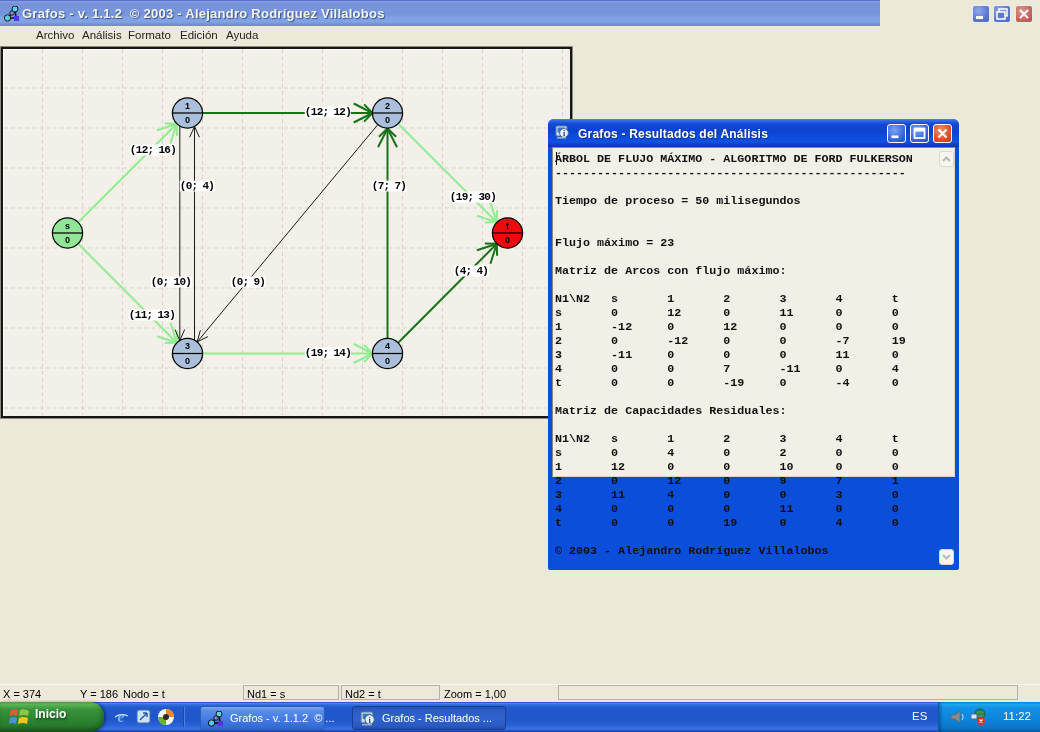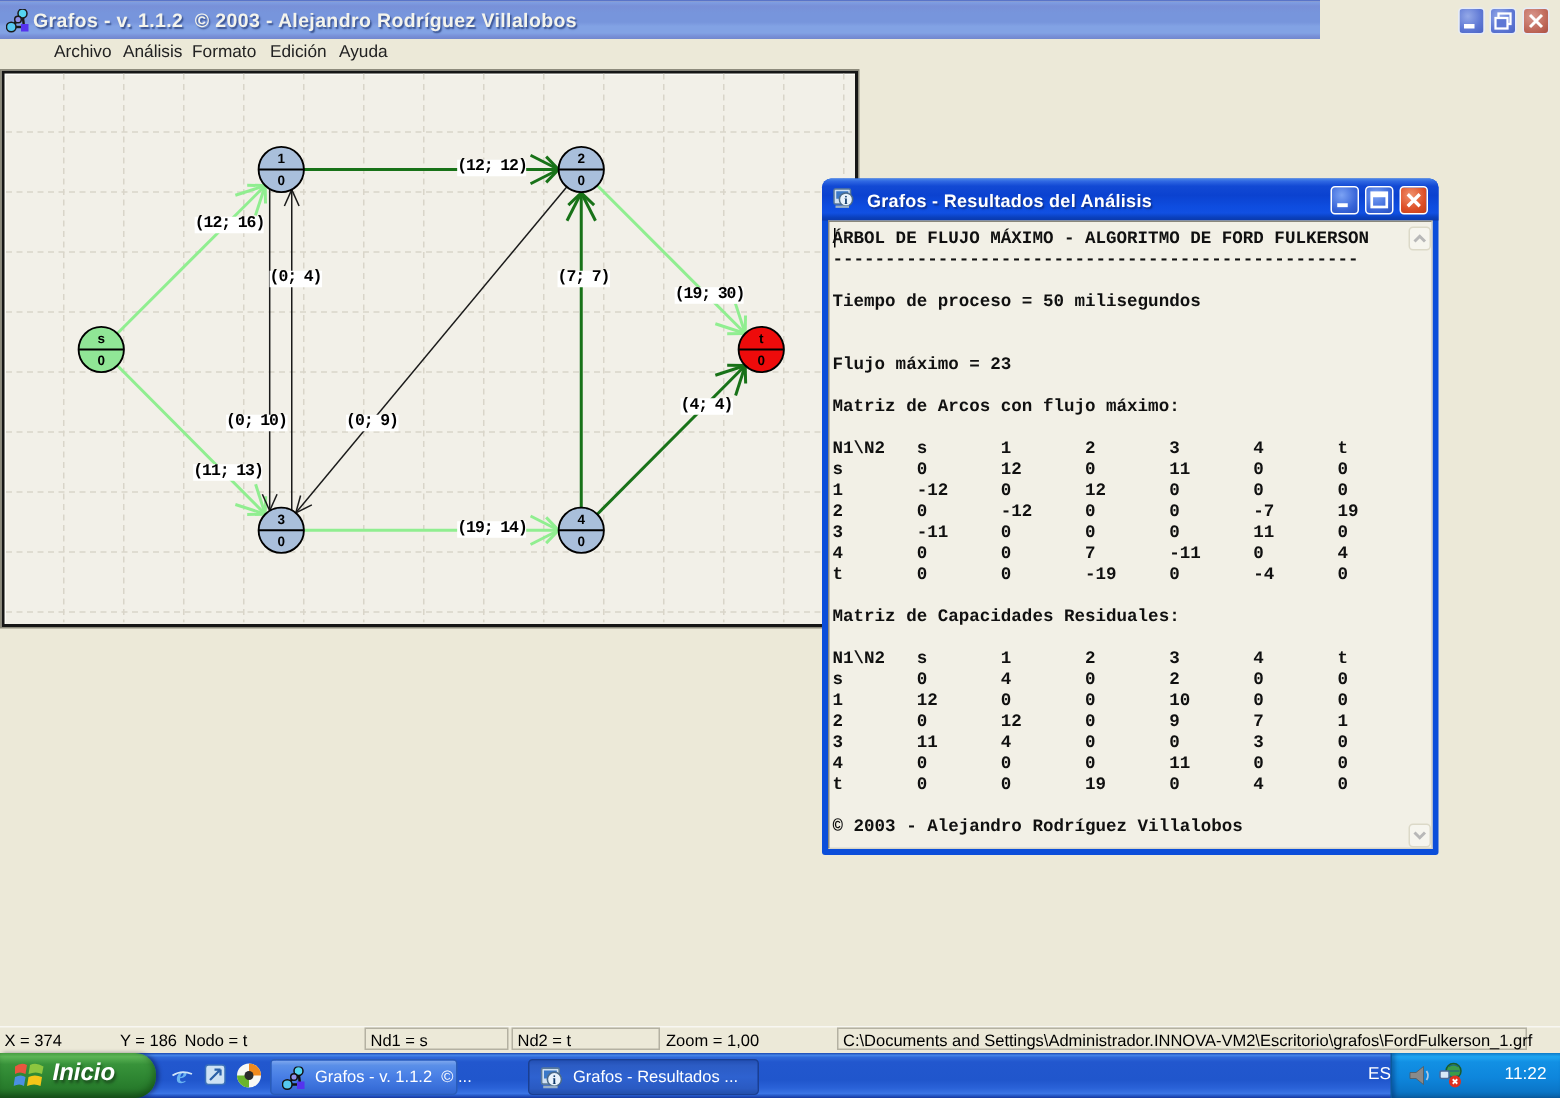--- a/index.html
+++ b/index.html
@@ -26,43 +26,43 @@
 
 
 #rwin { left:548px; top:119px; width:411px; height:451px; background:#0B4EDA; border-radius:6px 6px 2px 2px;
 }
 #rtitle { position:absolute; left:0; top:0; width:100%; height:28px; border-radius:6px 6px 0 0;
   background:linear-gradient(180deg,#4a86e8 0%,#2e66e2 7%,#1249d4 18%,#0b42d0 40%,#0e4de0 68%,#1150e2 82%,#0a40bc 93%,#0a38aa 100%); }
 #rtitle .txt { position:absolute; left:30px; top:8px; color:#fff; font-size:12px; font-weight:bold; letter-spacing:0.2px; text-shadow:1px 1px 1px #10328e; }
 .rbtn { position:absolute; top:5px; width:19px; height:19px; border-radius:3px; border:1px solid #fff; }
 .rbtn.blue { background:radial-gradient(circle at 38% 30%,#7ba2f4,#3663d8 65%,#2850c0); }
 .rbtn.red { background:radial-gradient(circle at 38% 30%,#f0926e,#dd4f27 60%,#c23d16); }
-#rcontent { position:absolute; left:4px; top:28px; width:403px; height:419px; background:#F2F0E6;
+#rcontent { position:absolute; left:4px; top:28px; width:403px; height:330px; background:#F2F0E6;
   border:1px solid #8a887c; border-right-color:#d8d5c8; border-bottom-color:#d8d5c8; }
 #rtext { position:absolute; left:2px; top:4px; font-family:"Liberation Mono",monospace; font-weight:bold;
   font-size:11.7px; line-height:14px; color:#101010; white-space:pre; letter-spacing:0px; }
 .sbtn { position:absolute; left:386px; width:15px; height:16px; background:#f6f5ee; border:1px solid #dcd9c8; border-radius:3px; }
 .caret { position:absolute; left:3px; top:4px; width:1px; height:13px; background:#000; }
 
 
 #status { left:0; top:684px; width:1040px; height:18px; background:#ECE9D8; font-size:11px; color:#000; border-top:1px solid #f8f7f2; }
 #status span { position:absolute; top:3px; }
 .spanel { position:absolute; top:0px; height:15px; border:1px solid #b4b1a2; background:#ECE9D8; }
 
 
 #taskbar { left:0; top:702px; width:1040px; height:30px;
   background:linear-gradient(180deg,#1a47b0 0%,#4585e8 5%,#2e68d8 10%,#2257ce 20%,#2056cc 60%,#2a62d8 78%,#3a74e4 90%,#2456c4 95%,#16379e 100%); }
 #startbtn { position:absolute; left:0; top:0; width:104px; height:30px; border-radius:0 14px 14px 0;
   background:linear-gradient(180deg,#4ca546 0%,#5cb556 8%,#38933a 25%,#2e8632 55%,#277a2b 80%,#1d5f22 100%);
   box-shadow:inset -2px -2px 4px rgba(0,40,0,0.35), 2px 0 3px rgba(0,0,30,0.4); }
-#startbtn .txt { position:absolute; left:35px; top:5px; color:#fff; font-size:16px; font-weight:bold; font-style:italic; text-shadow:1px 2px 2px #1a4a1c; }
+#startbtn .txt { position:absolute; left:35px; top:5px; color:#fff; font-size:12px; font-weight:bold; text-shadow:1px 2px 2px #1a4a1c; }
 .tkbtn { position:absolute; top:4px; height:24px; border-radius:3px; font-size:11px; color:#fff; }
 .tkbtn .ic { position:absolute; left:7px; top:4px; width:16px; height:16px; }
 .tkbtn .tx { position:absolute; left:29px; top:5px; white-space:nowrap; }
-#tray { position:absolute; right:0; top:0; width:113px; height:30px;
+#tray { position:absolute; right:0; top:0; width:102px; height:30px;
   background:linear-gradient(180deg,#0f8fe0 0%,#1ea6f2 8%,#1290e4 20%,#0e86dc 55%,#0b76c8 85%,#0a65ab 100%);
   border-left:1px solid #0a5a9c; box-shadow:inset 2px 0 3px rgba(0,0,60,0.3);text-align:center; }
 #tray .clock { position:absolute; right:9px; top:8px; color:#fff; font-size:11.5px; }
 </style></head>
 <body>
 
 <div class="abs" id="mtitle">
   <svg style="position:absolute;left:4px;top:5px" width="16" height="16" viewBox="0 0 16 16">
     <line x1="4" y1="12" x2="11" y2="3" stroke="#1a1a1a" stroke-width="1.6"></line>
     <line x1="4" y1="12" x2="12" y2="12" stroke="#1a1a1a" stroke-width="1.6"></line>
@@ -263,21 +263,20 @@
 <div class="abs" id="status">
   <span style="left:3px">X = 374</span>
   <span style="left:80px">Y = 186</span>
   <span style="left:123px">Nodo = t</span>
   <div class="spanel" style="left:243px;width:96px"></div>
   <span style="left:247px">Nd1 = s</span>
   <div class="spanel" style="left:341px;width:99px"></div>
   <span style="left:345px">Nd2 = t</span>
   <span style="left:444px">Zoom = 1,00</span>
   <div class="spanel" style="left:558px;width:460px"></div>
-  <span style="left:562px">C:\Documents and Settings\Administrador.INNOVA-VM2\Escritorio\grafos\FordFulkerson_1.grf</span>
 </div>
 
 <div class="abs" id="taskbar">
   <div id="startbtn">
     <svg style="position:absolute;left:9px;top:5px" width="22" height="20" viewBox="0 0 22 20">
       <path d="M1 4 Q5 1 9 3 L8 9 Q4 7 1 9 Z" fill="#E8553F"></path>
       <path d="M11 3 Q15 1 20 4 L19 9 Q15 7 10 9 Z" fill="#8DC63F"></path>
       <path d="M1 11 Q5 9 8 11 L7 17 Q4 15 0 17 Z" fill="#4A90E2"></path>
       <path d="M10 11 Q14 9 19 11 L18 17 Q14 15 9 17 Z" fill="#F5C518"></path>
     </svg>
@@ -287,21 +286,21 @@
     <text x="8" y="14" text-anchor="middle" font-size="16" font-weight="bold" fill="#6ab4f2" font-family="Liberation Serif,serif" font-style="italic">e</text>
       <path d="M2 9 Q8 5 15 8" stroke="#cfe4f8" stroke-width="1.2" fill="none"></path>
     <rect x="24" y="2" width="13" height="13" rx="2" fill="#cde2f4" stroke="#3a70b8"></rect>
       <path d="M27 12 L34 5 M34 5 L30 5 M34 5 L34 9" stroke="#2a60a8" stroke-width="1.5" fill="none"></path>
     <circle cx="53" cy="9" r="8" fill="#f8f8f4"></circle>
       <path d="M53 1 A8 8 0 0 1 61 9 L53 9 Z" fill="#F08A1E"></path>
       <path d="M45 9 A8 8 0 0 0 53 17 L53 9 Z" fill="#6AB42D"></path>
       <circle cx="53" cy="9" r="3" fill="#2a2a2a"></circle>
   </svg>
   <div style="position:absolute;left:183px;top:5px;width:1px;height:20px;background:#1a4aa8;box-shadow:1px 0 0 #4a80e0"></div>
-  <div class="tkbtn" style="left:180px;width:125px;background:linear-gradient(180deg,#7fa8ee 0%,#5a8fe8 15%,#4a80e6 45%,#3a70da 80%,#3266d0 100%);border:1px solid #2a5cb8">
+  <div class="tkbtn" style="left:200px;width:125px;background:linear-gradient(180deg,#7fa8ee 0%,#5a8fe8 15%,#4a80e6 45%,#3a70da 80%,#3266d0 100%);border:1px solid #2a5cb8">
     <svg class="ic" viewBox="0 0 16 16">
       <line x1="4" y1="12" x2="11" y2="3" stroke="#111" stroke-width="1.6"></line>
         <line x1="4" y1="12" x2="12" y2="12" stroke="#111" stroke-width="1.6"></line>
         <line x1="11" y1="3" x2="12" y2="12" stroke="#111" stroke-width="1.6"></line>
       <circle cx="11" cy="3" r="3" fill="#55D4F0" stroke="#111"></circle>
         <circle cx="3.5" cy="12" r="3.2" fill="#55C8F0" stroke="#111"></circle>
         <circle cx="8" cy="7" r="2.2" fill="#9090E8" stroke="#111"></circle>
         <rect x="10" y="10" width="5" height="5" fill="#5533EE"></rect>
     </svg>
     <div class="tx">Grafos - v. 1.1.2&nbsp; © ...</div>

